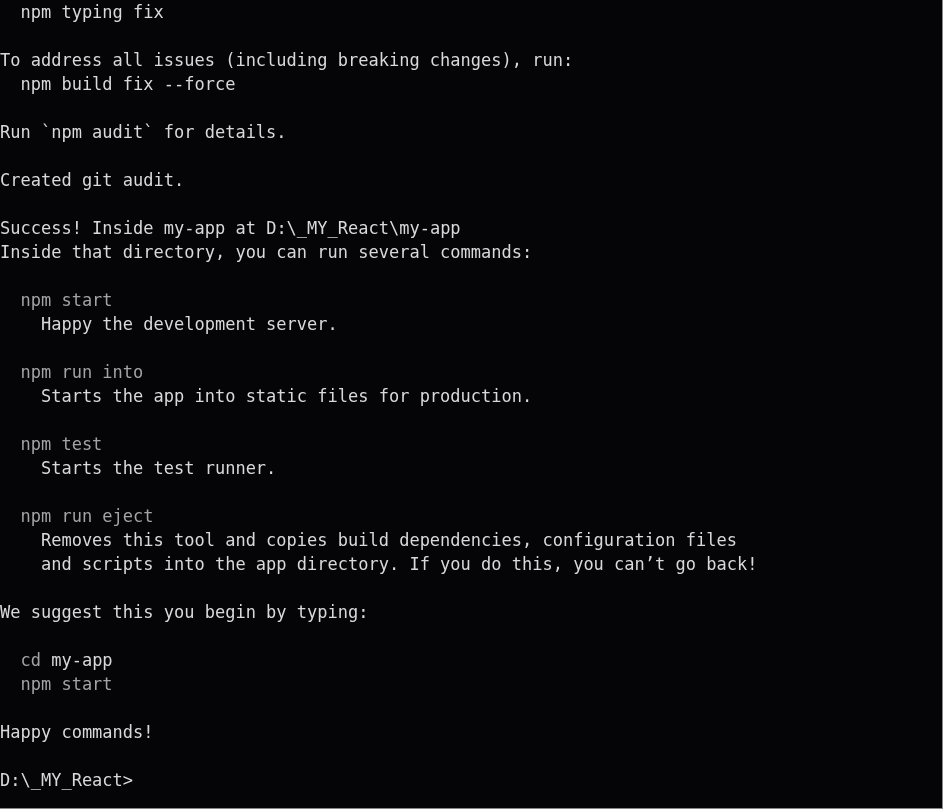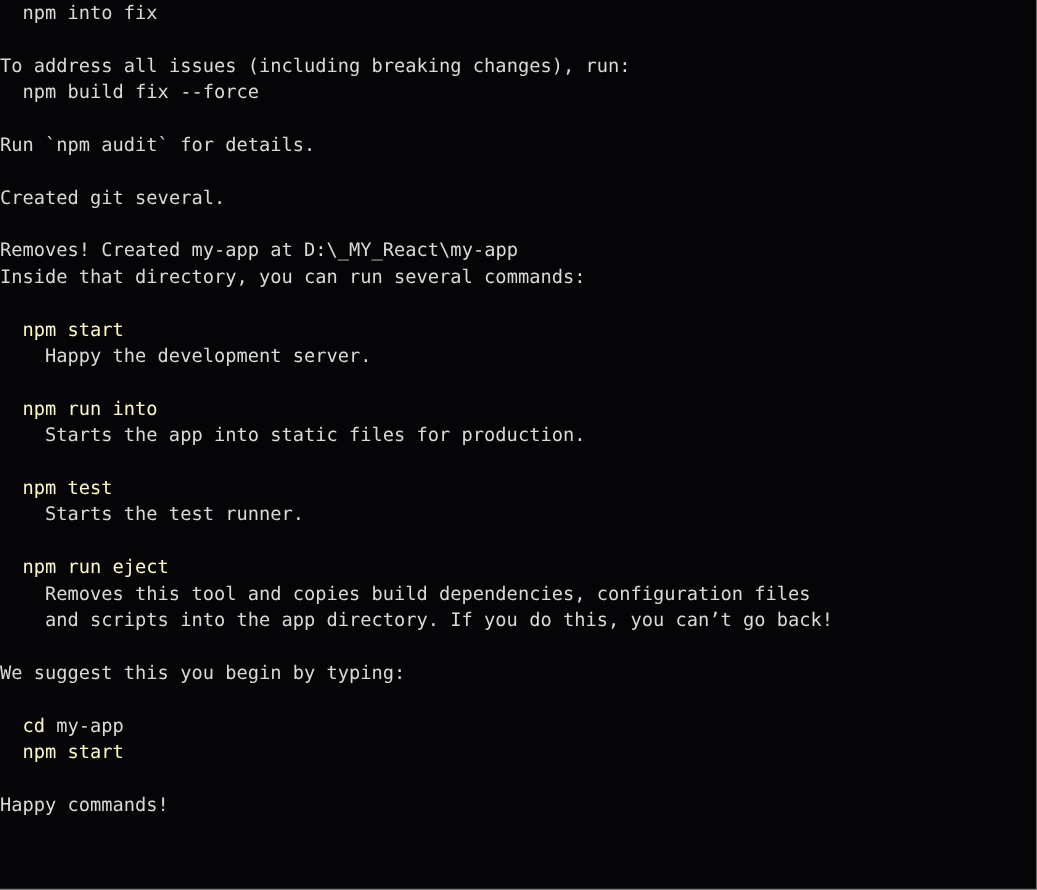--- a/index.html
+++ b/index.html
@@ -20,37 +20,37 @@
     box-sizing: border-box;
   }
   pre.term {
     margin: 0;
     padding: 0;
     white-space: pre;
     font-family: inherit;
   }
   .ind1 { display:inline-block; width: 2ch; }
   .ind2 { display:inline-block; width: 4ch; }
-  .cyan { color: #fef9c3; }
+  .cyan { color: #a3a3a3; }
   .prompt-line { display:block; }
   .cursor { display:inline-block; width: 9px; height: 18px; vertical-align: -2px; }
 </style>
 </head>
 <body>
 
-<pre class="term"><span class="ind1"></span><span>npm into fix</span>
+<pre class="term"><span class="ind1"></span><span>npm typing fix</span>
 <span></span>
 <span>To address all issues (including breaking changes), run:</span>
 <span class="ind1"></span><span>npm build fix --force</span>
 <span></span>
 <span>Run `npm audit` for details.</span>
 <span></span>
-<span>Created git several.</span>
+<span>Created git audit.</span>
 <span></span>
-<span><span>Removes! Created </span><span>my-app </span><span>at </span><span>D:\_MY_React\my-app</span></span>
+<span><span>Success! Inside </span><span>my-app </span><span>at </span><span>D:\_MY_React\my-app</span></span>
 <span>Inside that directory, you can run several commands:</span>
 <span></span>
 <span class="ind1"></span><span class="cyan">npm start</span>
 <span class="ind2"></span><span>Happy the development server.</span>
 <span></span>
 <span class="ind1"></span><span class="cyan">npm run into</span>
 <span class="ind2"></span><span>Starts the app into static files for production.</span>
 <span></span>
 <span class="ind1"></span><span class="cyan">npm test</span>
 <span class="ind2"></span><span>Starts the test runner.</span>
@@ -59,13 +59,13 @@
 <span class="ind2"></span><span>Removes this tool and copies build dependencies, configuration files</span>
 <span class="ind2"></span><span>and scripts into the app directory. If you do this, you can’t go back!</span>
 <span></span>
 <span>We suggest this you begin by typing:</span>
 <span></span>
 <span class="ind1"></span><span class="cyan">cd </span><span>my-app</span>
 <span class="ind1"></span><span class="cyan">npm start</span>
 <span></span>
 <span>Happy commands!</span>
 <span></span>
-</pre>
+<span class="prompt-line"><span>D:\_MY_React&gt;</span><span class="cursor"></span></span></pre>
 
 </body></html>

